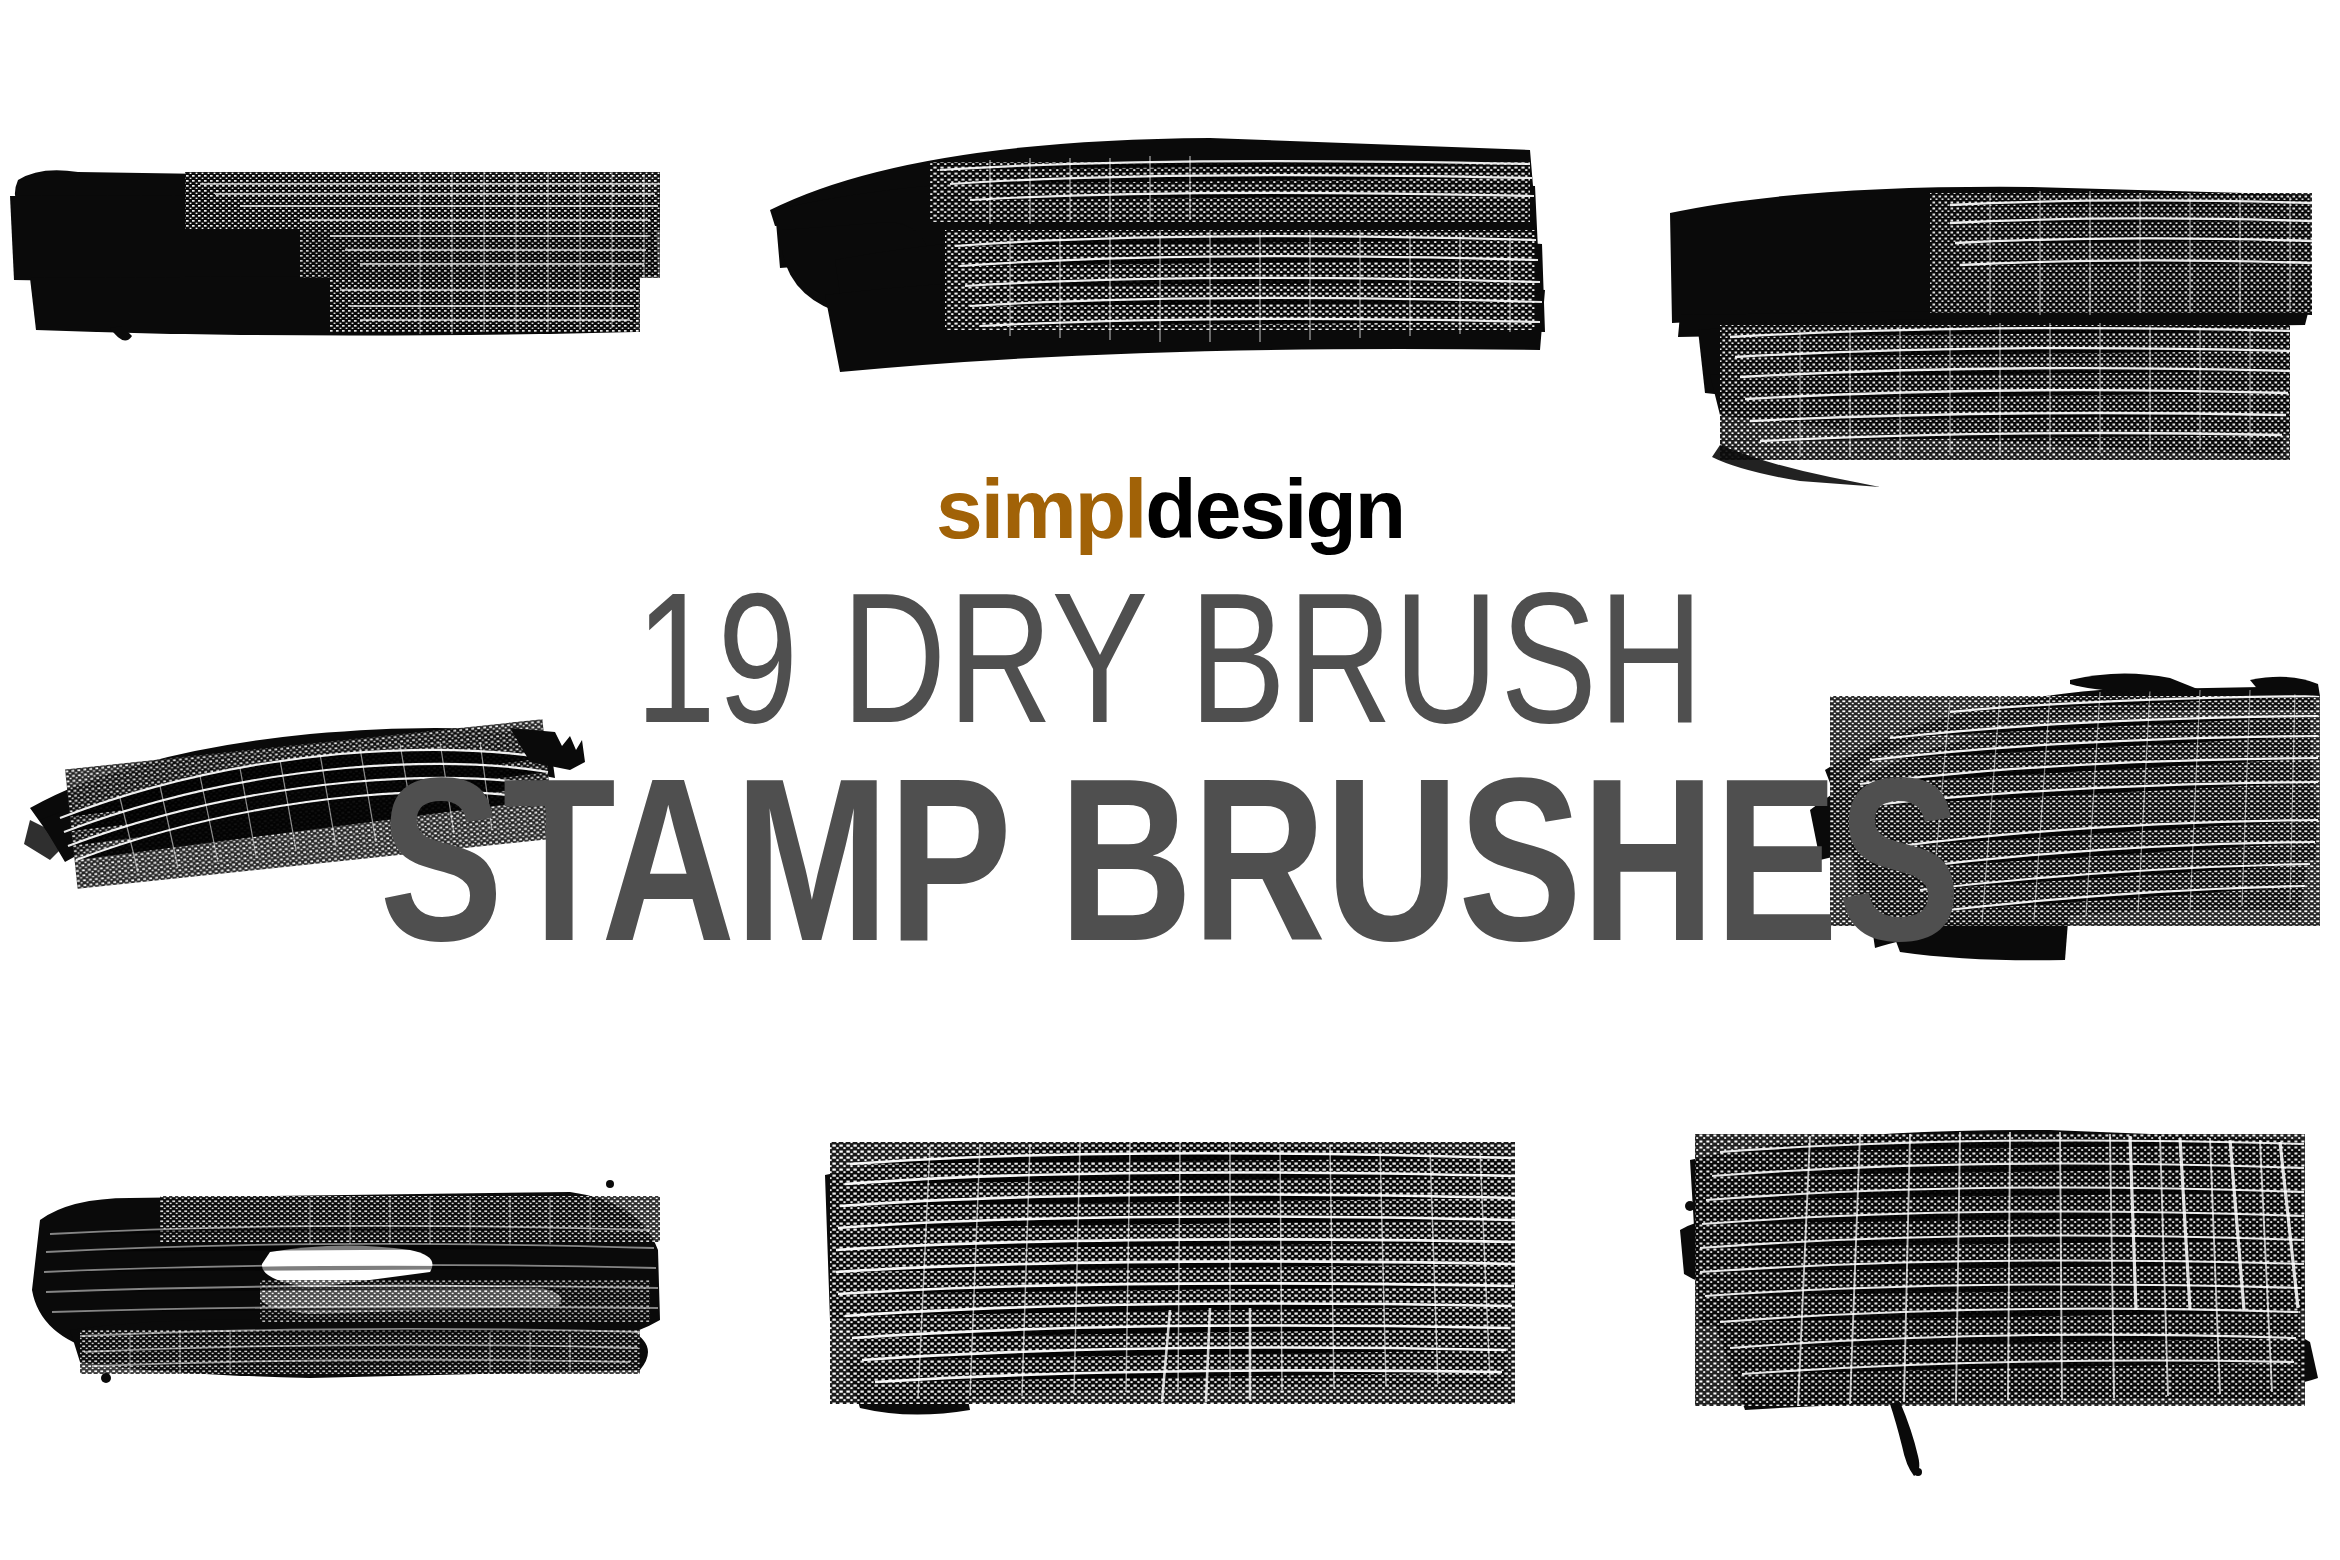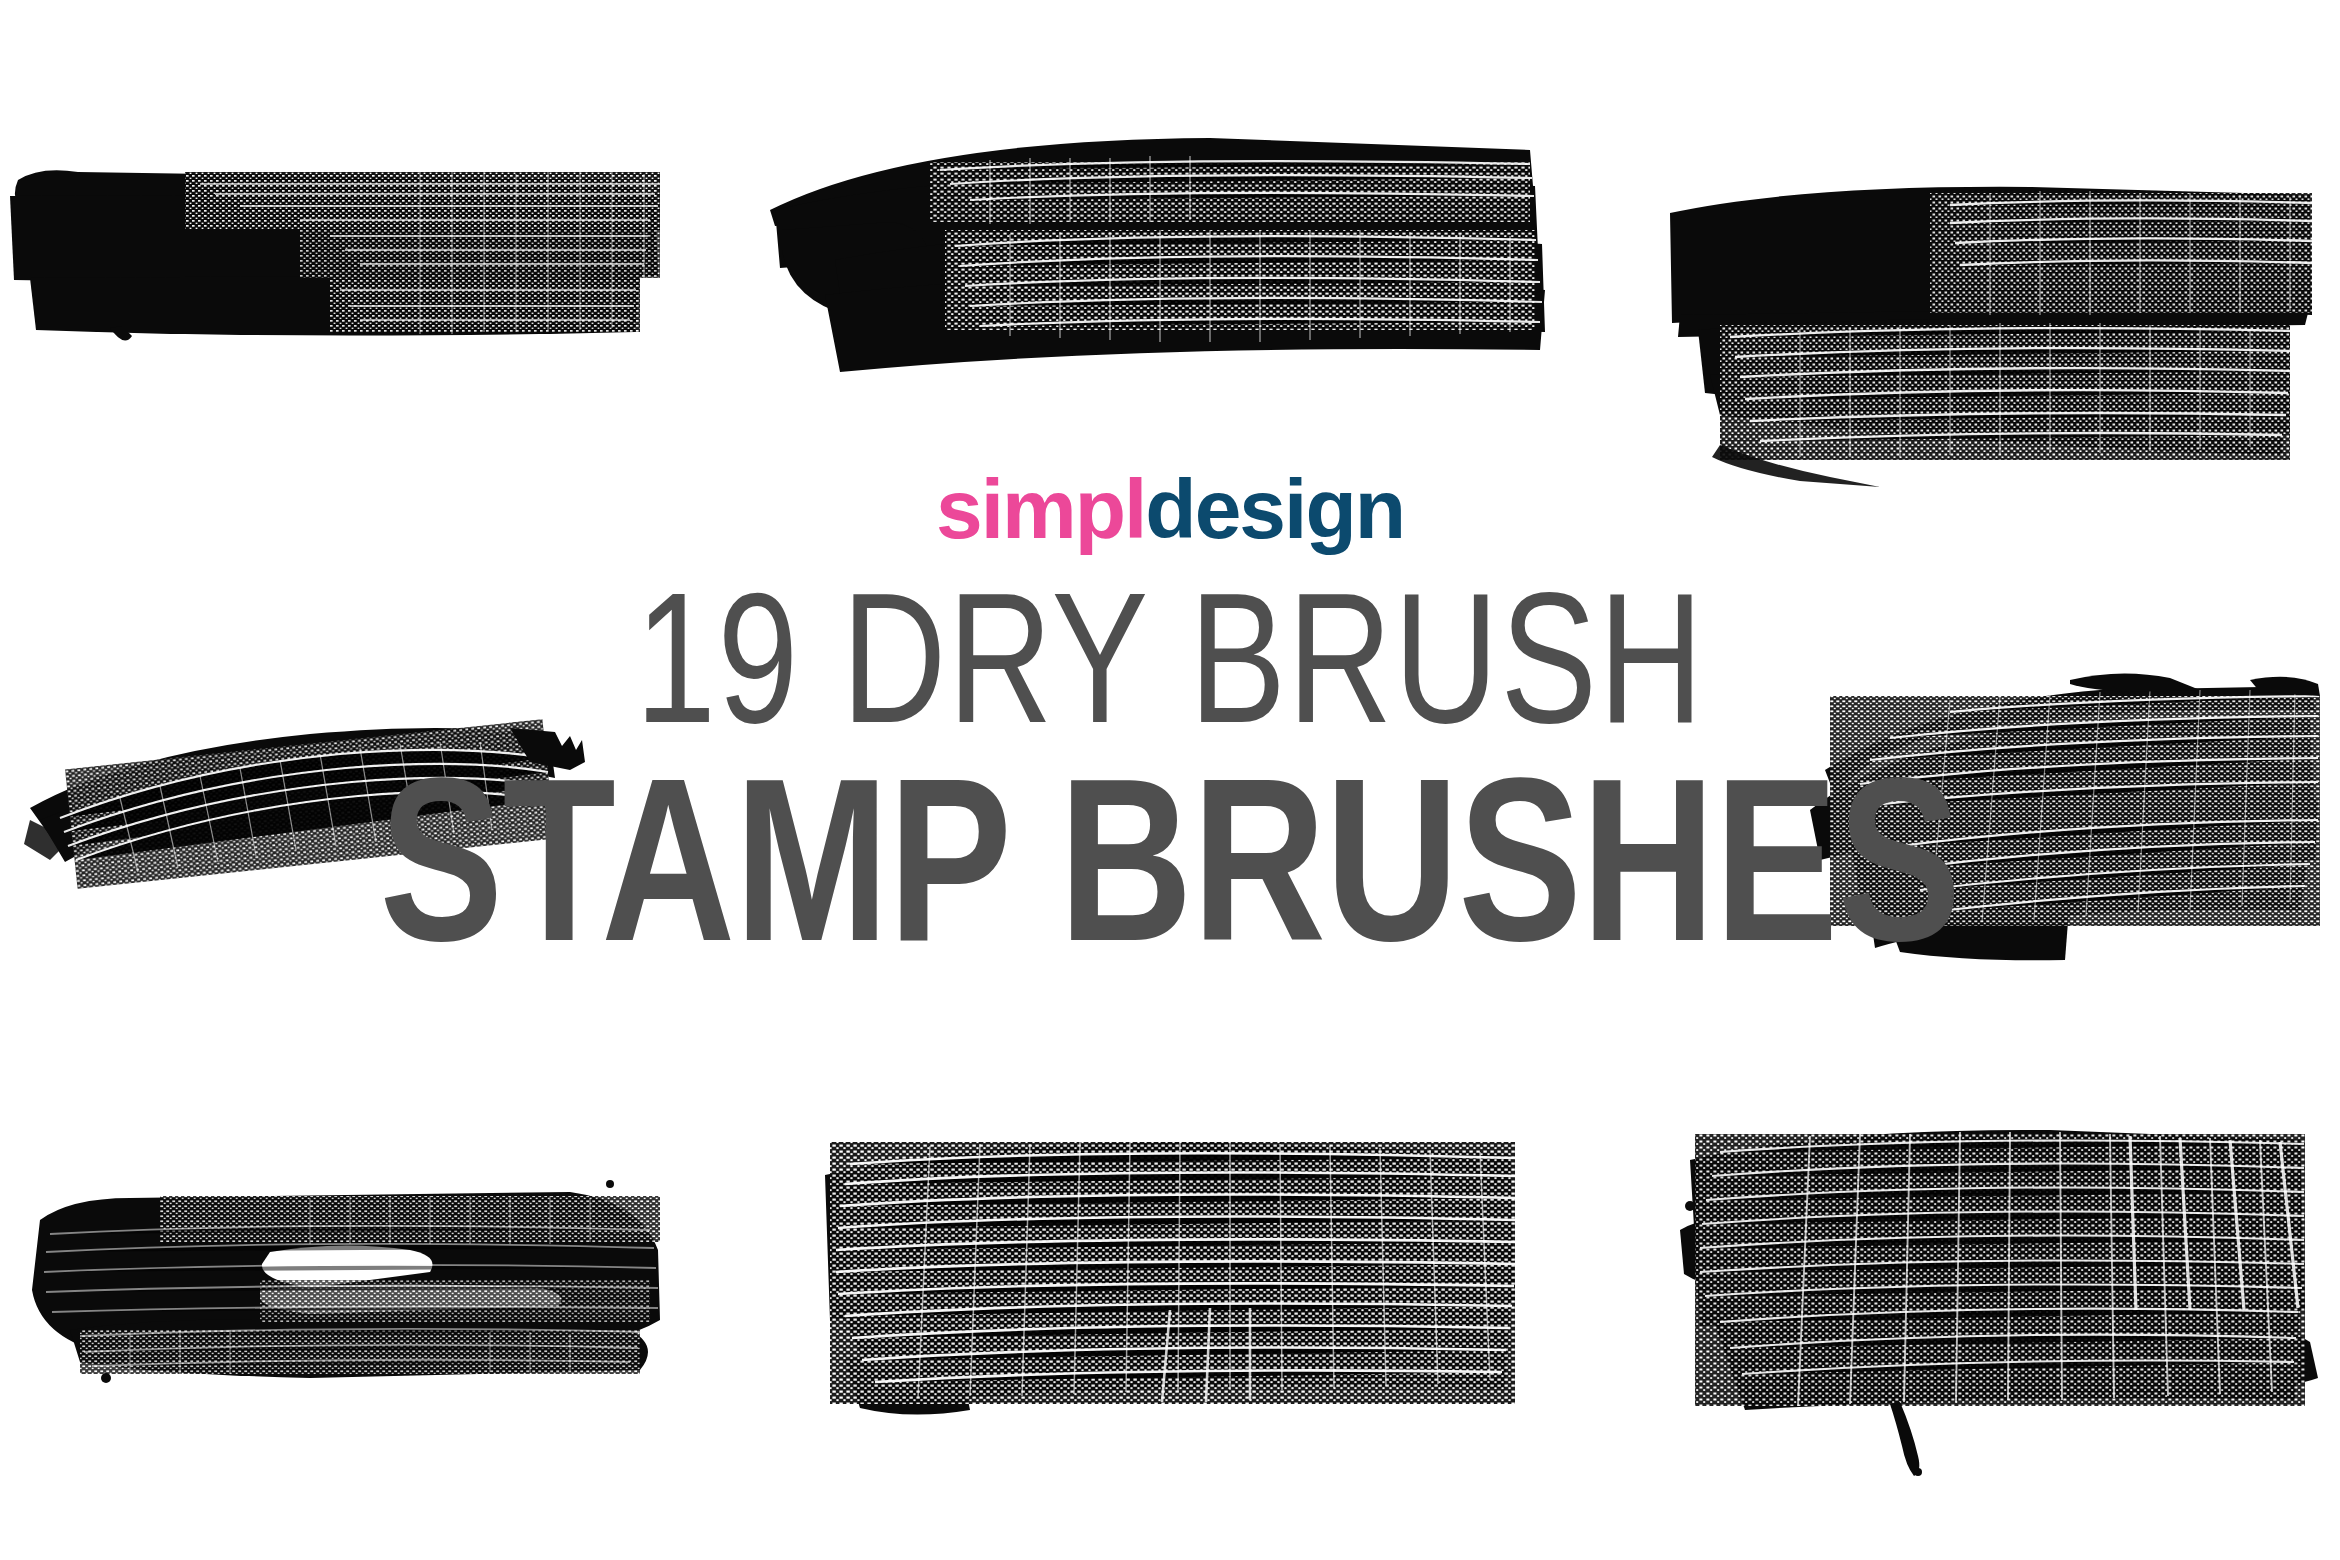--- a/index.html
+++ b/index.html
@@ -35,22 +35,22 @@
   }
 
   #logo {
     font-size:84px;
     line-height:0.95;
     letter-spacing:-2px;
     font-weight:700;
     white-space:nowrap;
     margin-bottom:22px;
   }
-  #logo .logo-simpl  { color:#ec4899;margin-top:16px; }
-  #logo .logo-design { color:#0c4a6e; }
+  #logo .logo-simpl  { color:#a16207;margin-top:16px; }
+  #logo .logo-design { color:#000000; }
 
   #title-line1 {
     color:#4F4F4F;
     font-size:186px;
     line-height:0.92;
     font-weight:300;
     letter-spacing:2px;
     transform:scaleX(0.78);
     transform-origin:center center;
     white-space:nowrap;

